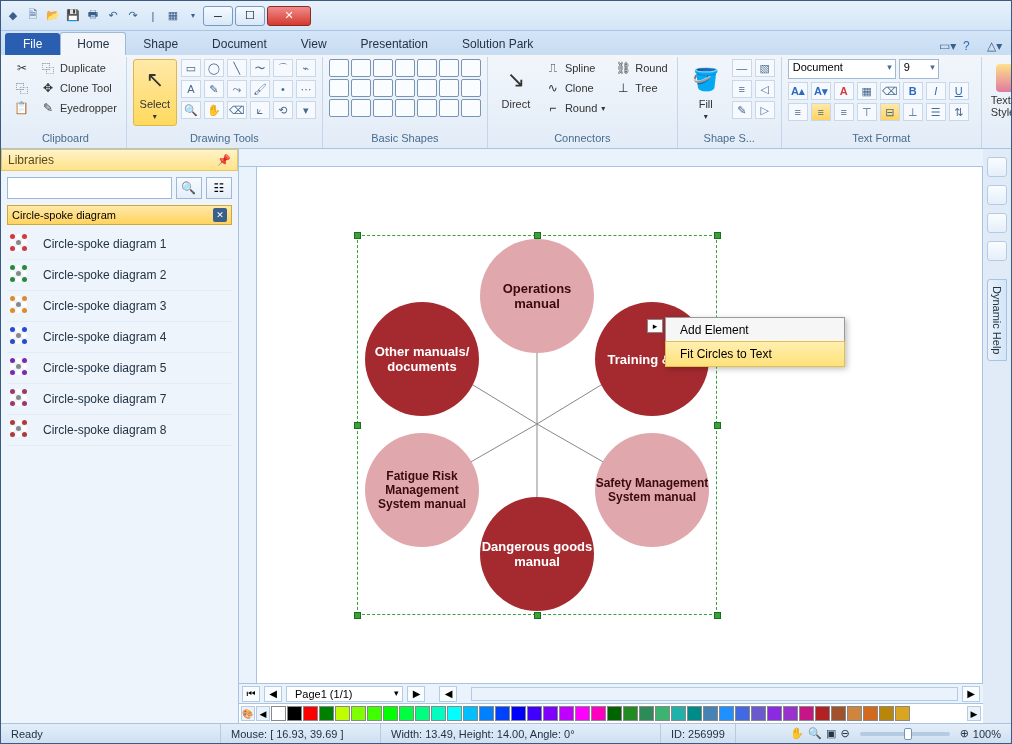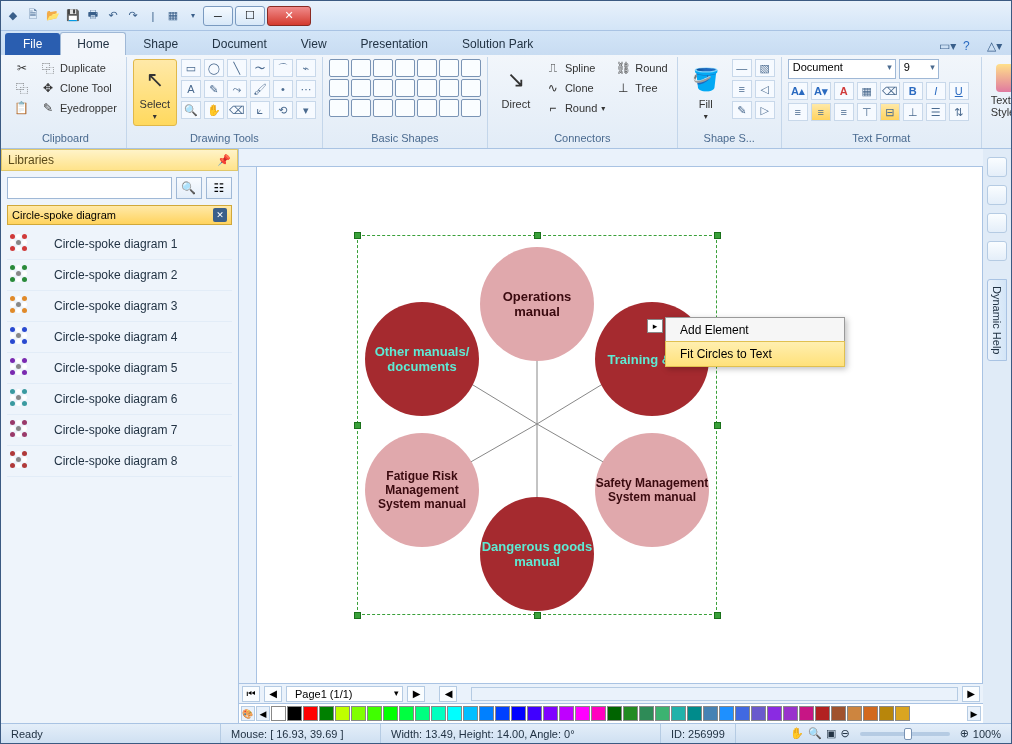--- a/index.html
+++ b/index.html
@@ -39,34 +39,34 @@
 .bodyarea { position:absolute; top:148px; left:0; right:0; bottom:20px; display:flex;}
 .sidebar { width:238px; background:#eef4fb; border-right:1px solid #a9c3e3; display:flex; flex-direction:column;}
 .sbheader { background:linear-gradient(#fff3c8,#ffe38a); border:1px solid #e0c76a; height:22px; display:flex; align-items:center; padding:0 6px; font-size:12px; color:#5a4a1a; justify-content:space-between;}
 .sbheader .pin { font-size:11px; cursor:pointer;}
 .searchrow { display:flex; gap:4px; padding:6px;}
 .searchrow input { flex:1; height:22px; border:1px solid #9fb8d6; font-size:11px; padding:0 4px;}
 .searchrow .sbtn { width:26px; height:22px; border:1px solid #9fb8d6; background:linear-gradient(#f8fbff,#e4eef9); display:flex; align-items:center; justify-content:center; font-size:12px; cursor:pointer;}
 .libhead { margin:0 6px; background:linear-gradient(#ffe9a8,#ffd35e); border:1px solid #d0a83a; height:20px; display:flex; align-items:center; justify-content:space-between; padding:0 4px; font-size:11px;}
 .libhead .x { width:14px; height:14px; background:#3a5f8a; color:#fff; display:flex; align-items:center; justify-content:center; font-size:9px; border-radius:2px; cursor:pointer;}
 .liblist { padding:4px 6px;}
-.libitem { display:flex; align-items:center; gap:24px; padding:5px 3px; font-size:12px; color:#234; cursor:pointer; border-bottom:1px solid #e2ecf7;}
+.libitem { display:flex; align-items:center; gap:13px; padding:5px 3px; font-size:12px; color:#234; cursor:pointer; border-bottom:1px solid #e2ecf7;}
 .libitem .licon { width:20px; height:20px; display:grid; grid-template-columns:repeat(3,5px); grid-template-rows:repeat(3,5px); gap:1px;}
 .libitem .licon span { border-radius:50%;}
 
 .canvaswrap { flex:1; display:flex; flex-direction:column; background:#d8e4f2;}
 .rulerh { height:18px; background:#eaf2fb; border-bottom:1px solid #a9c3e3;}
 .canvasrow { flex:1; display:flex; overflow:hidden;}
 .rulerv { width:18px; background:#eaf2fb; border-right:1px solid #a9c3e3;}
 .canvas { flex:1; background:#fff; position:relative; border-right:1px solid #a9c3e3;}
 .rightstrip { width:28px; background:#e0ebf7; display:flex; flex-direction:column; gap:8px; padding-top:8px; align-items:center;}
 .rightstrip .rs { width:20px; height:20px; background:linear-gradient(#fafdff,#e4eef9); border:1px solid #b5cbe3; border-radius:3px; cursor:pointer;}
 .dyntab { writing-mode:vertical-rl; font-size:11px; color:#234; background:linear-gradient(90deg,#eaf2fb,#d3e5f7); border:1px solid #a9c3e3; padding:6px 3px; border-radius:3px 0 0 3px; margin-top:10px; cursor:pointer;}
 
-.spoke { position:absolute; border-radius:50%; display:flex; align-items:center; justify-content:center; text-align:center; font-size:13px; font-weight:600; color:#5eead4;}
+.spoke { position:absolute; border-radius:50%; display:flex; align-items:center; justify-content:center; text-align:center; font-size:13px; font-weight:600; color:#ffffff;}
 .spoke.pink { background:#e0a8ac; color:#3a0a0f;}
 .spoke.red { background:#a52a2f;}
 .center { background:#4a7278;}
 .selbox { position:absolute; border:1px dashed #3aa03a;}
 .handle { position:absolute; width:7px; height:7px; background:#3aa03a; border:1px solid #1a701a;}
 .smarttag { position:absolute; width:16px; height:14px; background:#fff; border:1px solid #888; display:flex; align-items:center; justify-content:center; font-size:9px; cursor:pointer;}
 
 .ctxmenu { position:absolute; background:#f6f6f6; border:1px solid #9a9a9a; box-shadow:2px 2px 6px rgba(0,0,0,.25); font-size:12px; min-width:180px;}
 .ctxmenu .mi { padding:5px 14px; cursor:pointer;}
 .ctxmenu .mi.hl { background:linear-gradient(#ffefb0,#ffe17a); border:1px solid #e0c050; margin:-1px;}
@@ -411,34 +411,20 @@
             <span style="background: rgb(136, 136, 136);"></span>
             <span style="background: rgb(255, 255, 255);"></span>
             <span style="background: rgb(122, 42, 176);"></span>
             <span style="background: rgb(255, 255, 255);"></span>
             <span style="background: rgb(122, 42, 176);"></span>
           </div>
           <span>Circle-spoke diagram 5</span>
         </div>
         <div class="libitem">
           <div class="licon">
-            <span style="background: rgb(58, 154, 160);"></span>
-            <span style="background: rgb(255, 255, 255);"></span>
-            <span style="background: rgb(58, 154, 160);"></span>
-            <span style="background: rgb(255, 255, 255);"></span>
-            <span style="background: rgb(136, 136, 136);"></span>
-            <span style="background: rgb(255, 255, 255);"></span>
-            <span style="background: rgb(58, 154, 160);"></span>
-            <span style="background: rgb(255, 255, 255);"></span>
-            <span style="background: rgb(58, 154, 160);"></span>
-          </div>
-          <span>Circle-spoke diagram 6</span>
-        </div>
-        <div class="libitem">
-          <div class="licon">
             <span style="background: rgb(154, 58, 106);"></span>
             <span style="background: rgb(255, 255, 255);"></span>
             <span style="background: rgb(154, 58, 106);"></span>
             <span style="background: rgb(255, 255, 255);"></span>
             <span style="background: rgb(136, 136, 136);"></span>
             <span style="background: rgb(255, 255, 255);"></span>
             <span style="background: rgb(154, 58, 106);"></span>
             <span style="background: rgb(255, 255, 255);"></span>
             <span style="background: rgb(154, 58, 106);"></span>
           </div>
@@ -481,21 +467,21 @@
         <div class="selbox" style="left:100px;top:68px;width:360px;height:380px"></div>
         <div class="handle" style="left:97px;top:65px"></div>
           <div class="handle" style="left:277px;top:65px"></div>
           <div class="handle" style="left:457px;top:65px"></div>
         <div class="handle" style="left:97px;top:255px"></div>
           <div class="handle" style="left:457px;top:255px"></div>
         <div class="handle" style="left:97px;top:445px"></div>
           <div class="handle" style="left:277px;top:445px"></div>
           <div class="handle" style="left:457px;top:445px"></div>
 
-        <div class="spoke pink" style="left:223px;top:80px;width:114px;height:114px">
+        <div class="spoke pink" style="left:223px;top:72px;width:114px;height:114px">
             <span>Operations manual</span>
           </div>
         <div class="spoke red" style="left:338px;top:135px;width:114px;height:114px">
             <span>Training &amp; syll</span>
           </div>
         <div class="spoke pink" style="left:338px;top:266px;width:114px;height:114px;font-size:12px">
             <span>Safety Management System manual</span>
           </div>
         <div class="spoke red" style="left:223px;top:330px;width:114px;height:114px">
             <span>Dangerous goods manual</span>

